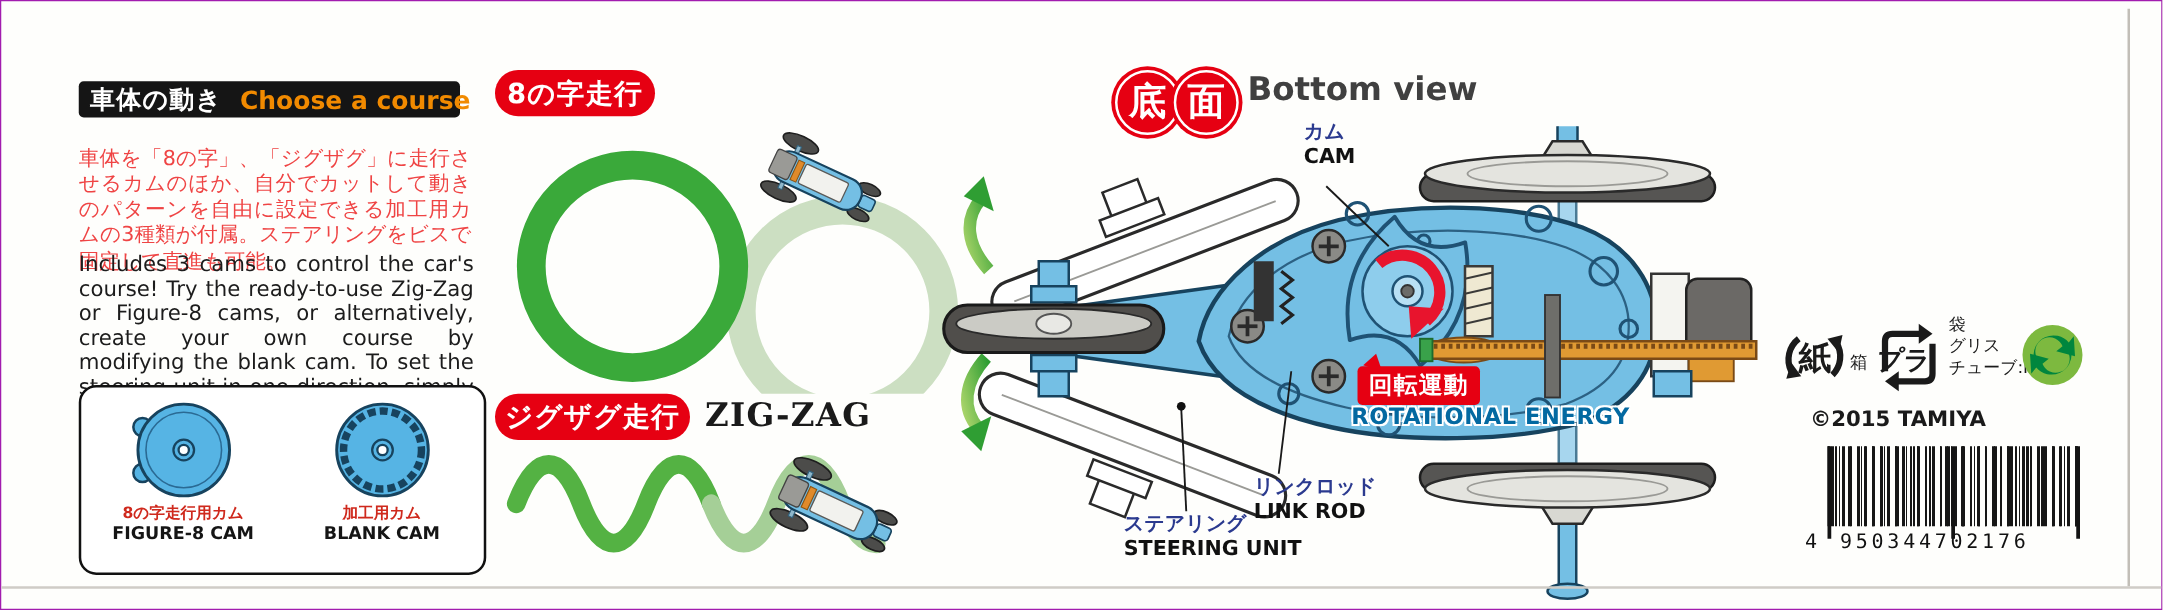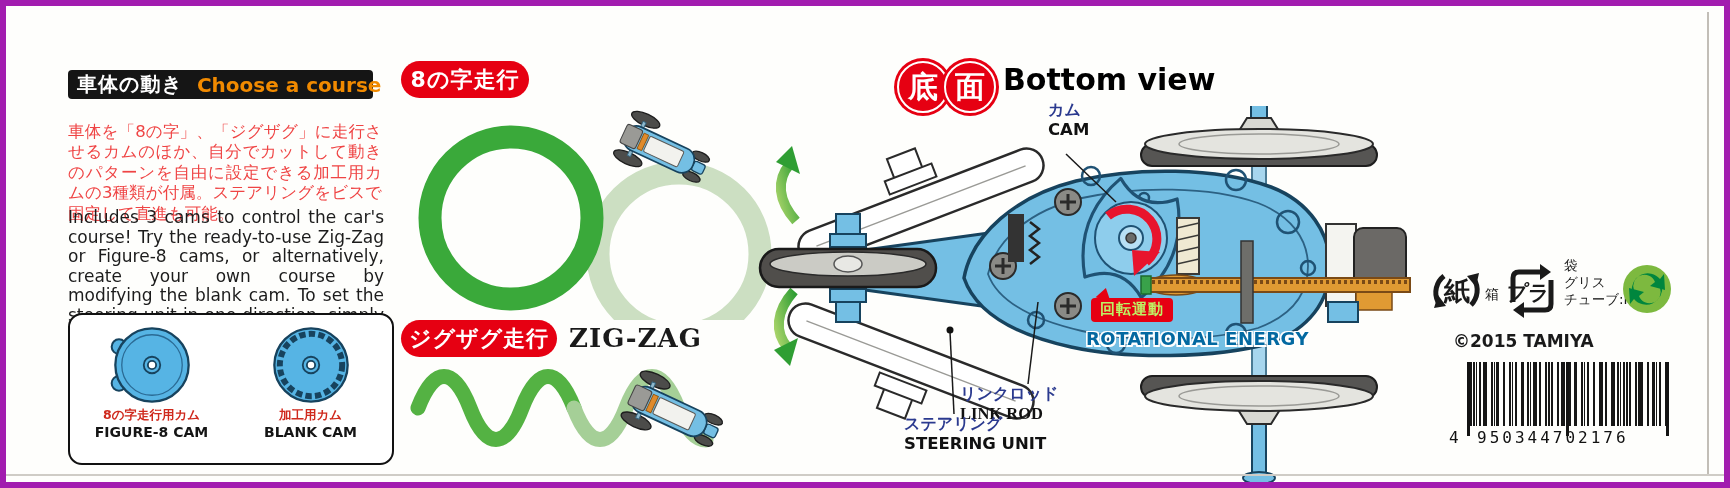--- a/index.html
+++ b/index.html
@@ -1,20 +1,20 @@
 <!DOCTYPE html>
 <html><head>
 <meta charset="utf-8">
 <style>
   html,body{margin:0;padding:0;background:#e8e6e2;}
   *{box-sizing:border-box;}
   .panel{
     position:relative;width:1730px;height:488px;background:#fefefc;
     font-family:"DejaVu Sans","Liberation Sans",sans-serif;color:#1f1f1f;
-    overflow:hidden;border:6px solid #a21caf;
+    overflow:hidden;border:1px solid #a21caf;
   }
   .abs{position:absolute;}
   
   .header-bar{
     left:62px;top:64px;width:305px;height:29px;background:#151515;border-radius:4px;
     display:flex;align-items:center;padding:0 9px;gap:14px;
   }
   .header-jp{color:#fff;font-weight:bold;font-size:20px;letter-spacing:1px;white-space:nowrap;}
   .header-en{color:#f18a00;font-weight:bold;font-size:20px;white-space:nowrap;}
   .jp-par{
@@ -49,29 +49,29 @@
   .name-zig{left:563px;top:317px;}
   
   .badge-circle{
     width:58px;height:58px;border-radius:50%;background:#e60012;
     display:flex;align-items:center;justify-content:center;position:absolute;
   }
   .badge-circle::before{
     content:"";position:absolute;inset:3px;border:2.5px solid #fff;border-radius:50%;
   }
   .badge-char{color:#fff;font-weight:bold;font-size:30px;line-height:1;}
-  .bv-label{left:997px;top:56px;color:#000000;font-weight:bold;font-size:30px;white-space:nowrap;}
+  .bv-label{left:997px;top:56px;color:#404040;font-weight:bold;font-size:26px;white-space:nowrap;}
   .callout{line-height:1.25;white-space:nowrap;}
   .callout .jp{color:#2b3a8f;font-weight:bold;font-size:16px;display:block;}
   .callout .en{color:#111;font-weight:bold;font-size:16.5px;display:block;}
   .co-cam{left:1042px;top:94px;}
-  .co-linkrod{left:954px;top:378px;font-family:Liberation Serif, serif;}
+  .co-linkrod{left:1002px;top:378px;}
   .co-steering{left:898px;top:408px;}
   .rot-box{
-    left:1085px;top:292px;background:#e60012;color:#bef264;font-weight:bold;font-size:15px;
+    left:1085px;top:292px;background:#e60012;color:#ffffff;font-weight:bold;font-size:19px;
     padding:2px 9px 3px;border-radius:4px;white-space:nowrap;letter-spacing:1px;
   }
   .rot-box::before{
     content:"";position:absolute;left:6px;top:-10px;
     border-left:7px solid transparent;border-right:9px solid transparent;
     border-bottom:12px solid #e60012;transform:rotate(18deg);
   }
   .rot-en{
     left:1080px;top:322px;font-weight:bold;font-size:18px;color:#0369a1;white-space:nowrap;
     text-shadow:-1.5px -1.5px 0 #fff,1.5px -1.5px 0 #fff,-1.5px 1.5px 0 #fff,1.5px 1.5px 0 #fff,0 2px 0 #fff;

